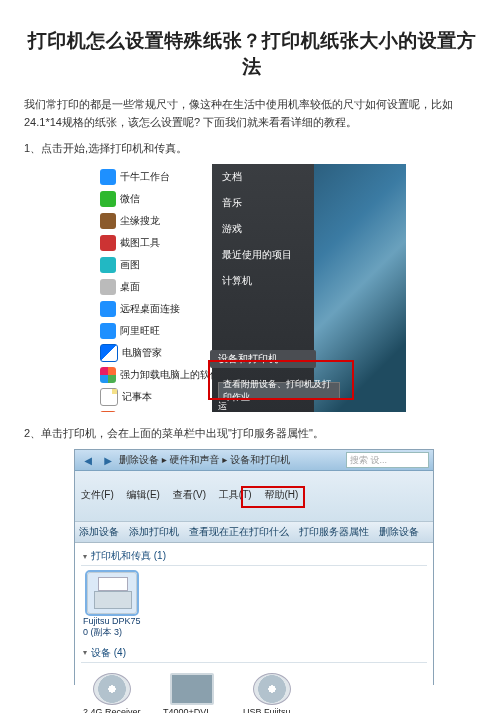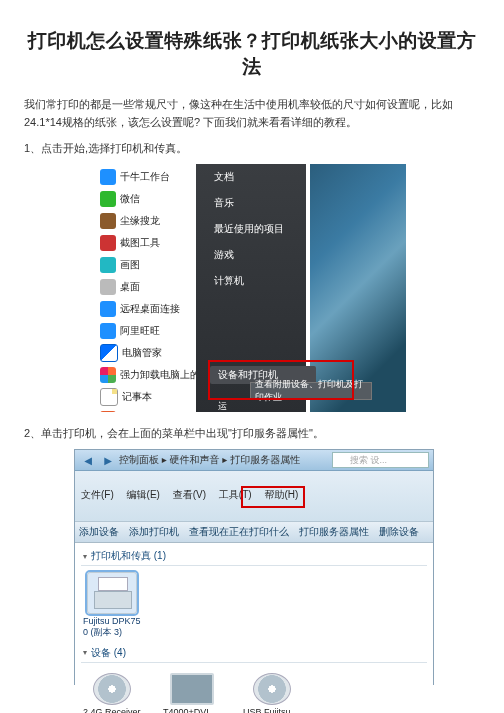--- a/index.html
+++ b/index.html
@@ -44,25 +44,24 @@
   .shot1 .aero {
     position:absolute; left:214px; top:0; width:96px; height:248px;
     background: linear-gradient(135deg,#2b5e7d 0%, #3b7ba3 30%, #6aa1bd 50%, #1f4b60 80%);
   }
   .shot1 .left {
     position:absolute; left:0; top:0; width:112px; height:248px;
     background:#fff;
     padding-top:2px;
   }
   .shot1 .right {
-    position:absolute; left:100px; top:0; width:102px; height:248px;
+    position:absolute; left:116px; top:0; width:102px; height:248px;
     background: linear-gradient(180deg,#3a3d41 0%, #2a2d31 100%);
     color:#fff;
     font-size:10px;
-    padding-left:8px;
   }
   .shot1 .item {
     display:flex; align-items:center;
     height:22px;
     padding:0 4px;
     font-size:10px;
     color:#222;
     white-space:nowrap;
   }
   .shot1 .item .ic {
@@ -73,32 +72,32 @@
     padding: 6px 10px;
     font-size:10px;
   }
   .shot1 .highlight {
     position:absolute;
     border:2px solid #d40000;
     box-sizing:border-box;
   }
   .shot1 .hl1 { left:112px; top:196px; width:146px; height:40px; }
   .shot1 .selrow1 {
-    position:absolute; left:114px; top:202px; width:98px; height:18px;
+    position:absolute; left:114px; top:186px; width:98px; height:18px;
     background:#4a4d52; color:#fff; font-size:10px;
     display:flex; align-items:center; padding-left:8px;
     border-radius:2px;
   }
   .shot1 .selrow2 {
     position:absolute; left:114px; top:236px; width:16px; height:12px;
     color:#fff; font-size:9px;
     padding-left:8px;
   }
   .shot1 .flyout {
-    position:absolute; left:154px; top:218px; width:116px; height:16px;
+    position:absolute; left:122px; top:218px; width:116px; height:16px;
     background:#555b61; color:#fff; font-size:9px;
     display:flex; align-items:center; padding-left:4px;
     border:1px solid #777;
   }
 
   
   .ic { border-radius:3px; }
   .ic-blue { background:#1e90ff; }
   .ic-green { background:#2eb82e; }
   .ic-brown { background:#8b5a2b; }
@@ -129,21 +128,21 @@
     padding:0 4px;
     font-size:10px;
     border-bottom:1px solid #7da3c0;
   }
   .shot2 .navarrow {
     width:18px;height:16px;margin-right:2px;
     display:inline-flex;align-items:center;justify-content:center;
     color:#2b6aa0;
   }
   .shot2 .addrbar { flex:1; font-size:10px; color:#333; }
-  .shot2 .srch { width:78px; height:14px; background:#fff; border:1px solid #9bb; margin-left:0; font-size:9px; color:#aaa; padding-left:17px; display:flex; align-items:center;}
+  .shot2 .srch { width:78px; height:14px; background:#fff; border:1px solid #9bb; margin-left:0; font-size:9px; color:#aaa; padding-left:3px; display:flex; align-items:center;}
   .shot2 .menubar {
     height:16px; background:linear-gradient(180deg,#e4eef6 0%, #d0e1ed 100%);
     font-size:10px; color:#2a2a2a;
     padding:17px 6px;
     border-bottom:1px solid #b4c6d3;
   }
   .shot2 .menubar span{margin-right:10px;}
   .shot2 .toolbar {
     height:20px;
     background:linear-gradient(180deg,#e8f0f7 0%, #c9dbe9 100%);
@@ -252,39 +251,39 @@
           <span>记事本</span>
         </div>
       <div class="item">
           <span class="ic ic-office"></span>
         </div>
 
     </div>
     <div class="right">
       <div class="ritem">文档</div>
       <div class="ritem">音乐</div>
+      <div class="ritem">游戏</div>
       <div class="ritem">最近使用的项目</div>
-      <div class="ritem">游戏</div>
       <div class="ritem">计算机</div>
     </div>
     <div class="selrow1">设备和打印机</div>
     <div class="selrow2">运行...</div>
     <div class="flyout">查看附册设备、打印机及打印作业</div>
     <div class="highlight hl1"></div>
   </div>
 </div>
 
 <p class="step">2、单击打印机，会在上面的菜单栏中出现"打印服务器属性"。</p>
 
 <div class="figure">
   <div class="shot2">
     <div class="titlebar">
       <span class="navarrow">◀</span>
       <span class="navarrow">▶</span>
-      <span class="addrbar">控制面板 ▸ 硬件和声音 ▸ 打印服务器属性</span>
+      <span class="addrbar">删除设备 ▸ 硬件和声音 ▸ 设备和打印机</span>
       <span class="srch">搜索 设...</span>
     </div>
     <div class="menubar">
       <span>文件(F)</span>
       <span>编辑(E)</span>
       <span>查看(V)</span>
       <span>工具(T)</span>
       <span>帮助(H)</span>
     </div>
     <div class="toolbar">

